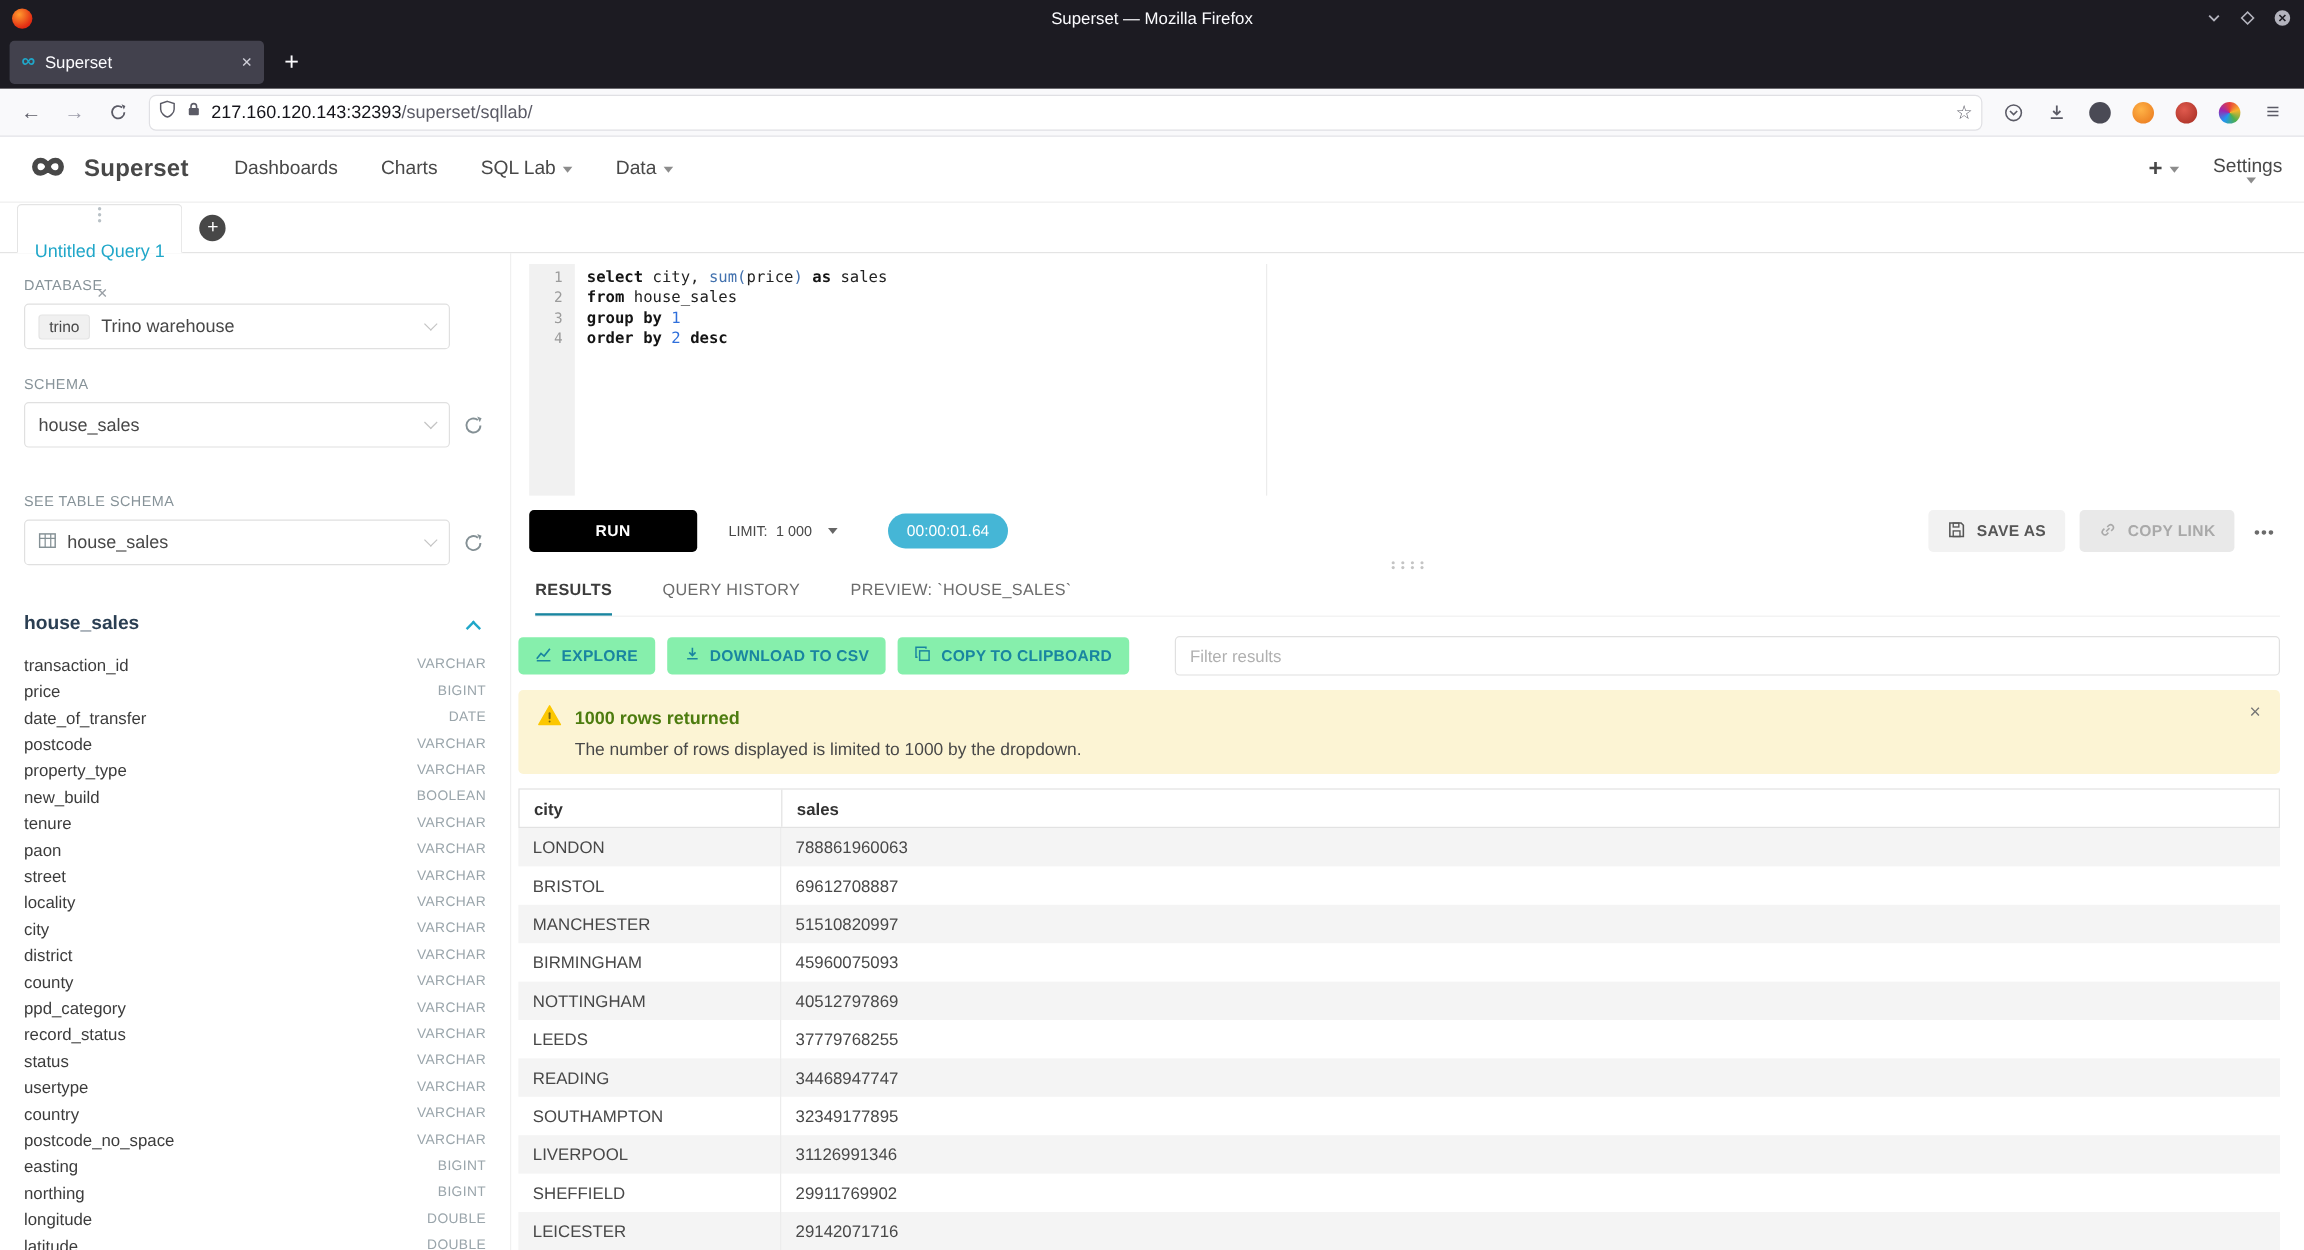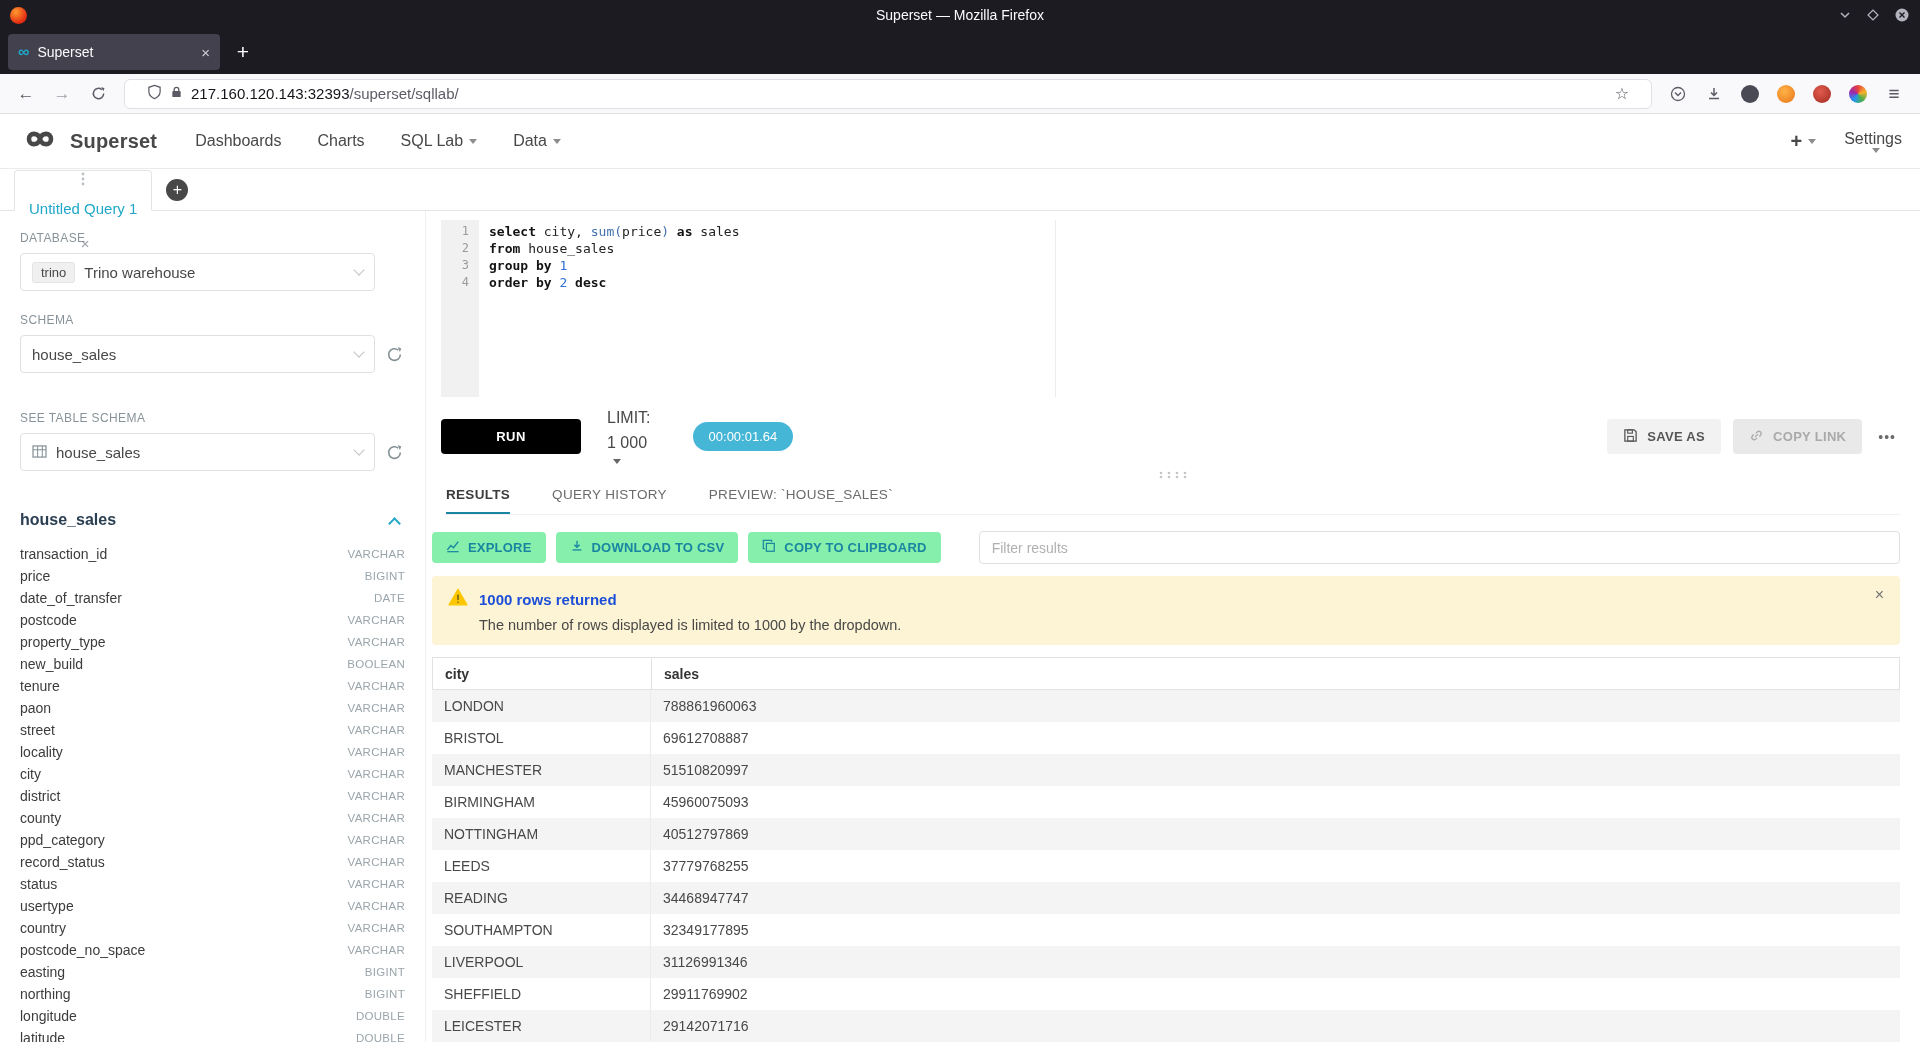--- a/index.html
+++ b/index.html
@@ -23,21 +23,21 @@
   .btab .tclose { margin-left:auto; color:#cfcfd8; font-size:15px; }
   .newtab { color:#fbfbfe; font-size:21px; width:30px; height:30px; display:flex;
     align-items:center; justify-content:center; border-radius:4px; }
 
   .urlbar { height:40px; background:#f9f9fb; border-bottom:1px solid #dfdfe4;
     display:flex; align-items:center; padding:0 10px; gap:4px; }
   .navbtn { width:32px; height:30px; display:flex; align-items:center; justify-content:center;
     color:#5b5b66; font-size:17px; border-radius:4px; }
   .navbtn.dim { color:#9d9daa; }
   .urlfield { flex:1; height:30px; background:#fff; border:1px solid #e0e0e4; border-radius:6px;
-    display:flex; align-items:center; padding:0 22px; gap:8px; margin:0 6px; }
+    display:flex; align-items:center; padding:0 7px; gap:8px; margin:0 6px; }
   .urltext { font-size:15px; color:#15141a; }
   .urltext .path { color:#5b5b66; }
   .urlfield .star { margin-left:auto; color:#5b5b66; font-size:16px; }
   .ext { width:18px; height:18px; border-radius:50%; }
   .ext.mask { background:#4a4a55; }
   .ext.lion { background:radial-gradient(circle at 40% 35%, #ffb347, #e8741a); }
   .ext.red  { background:radial-gradient(circle at 40% 35%, #e05a4e, #a32b20); }
   .ext.pin  { background:conic-gradient(#e8413c,#f7b32b,#4caf50,#2196f3,#9c27b0,#e8413c); }
   .menu-icn { color:#5b5b66; font-size:19px; }
 
@@ -101,21 +101,21 @@
   .code::after { content:''; position:absolute; left:576px; top:0; bottom:0; width:1px; background:#ececec; }
   .code-line { height:17px; line-height:17px; }
   .tok-kw { font-weight:bold; color:#141414; }
   .tok-fn { color:#4271ae; }
   .tok-num { color:#2f6fdb; }
   .tok-pl { color:#222; }
 
   .toolrow { display:flex; align-items:center; margin:12px 20px 0 15px; }
   .runbtn { width:140px; height:35px; background:#000000; color:#fff; border:none; border-radius:4px;
     font-size:13px; font-weight:700; letter-spacing:.4px; }
-  .limit { display:flex; align-items:flex-start; margin-left:26px; font-size:16px; color:#484848; gap:7px;flex-direction:column; }
+  .limit { display:flex; align-items:center; margin-left:26px; font-size:12px; color:#484848; gap:7px; }
   .limit .caret { border-top-color:#666; }
   .timer { margin-left:42px; height:29px; padding:0 16px; border-radius:15px; background:#45b6d6;
     color:#fff; font-size:13px; display:flex; align-items:center; }
   .toolright { margin-left:auto; display:flex; align-items:center; gap:12px; }
   .btn-light { height:35px; padding:0 16px; border-radius:4px; background:#f2f2f2; color:#565656;
     font-size:13px; font-weight:700; display:flex; align-items:center; gap:9px; letter-spacing:.3px; }
   .btn-light.disabled { background:#e9e9e9; color:#a9a9a9; }
   .morebtn { color:#6b6b6b; font-size:14px; letter-spacing:1px; padding:0 4px; }
 
   .shandle { height:10px; margin-top:6px; display:flex; justify-content:center; align-items:center; }
@@ -127,21 +127,21 @@
   .actrow { display:flex; align-items:center; margin:16px 20px 0 6px; gap:10px; }
   .act { height:31px; padding:0 14px; border-radius:4px; background:#86efac; color:#1985a0;
     font-size:13px; font-weight:700; display:flex; align-items:center; gap:8px; letter-spacing:.2px; }
   .filter { flex:1; margin-left:28px; height:33px; border:1px solid #e0e0e0; border-radius:4px;
     padding:0 12px; font-size:14px; color:#c2410c; font-family:inherit; }
   .filter::placeholder { color:#b0b0b0; }
 
   .alert { margin:12px 20px 0 6px; background:#fcf4d4; border-radius:4px; padding:12px 16px;
     position:relative; }
   .alert-title-row { display:flex; align-items:center; gap:11px; }
-  .alert-title { font-size:15px; font-weight:700; color:#1d4ed8; }
+  .alert-title { font-size:15px; font-weight:700; color:#4d7c0f; }
   .alert-body { font-size:14.5px; color:#484848; margin:7px 0 0 31px; }
   .alert-close { position:absolute; right:16px; top:10px; color:#757575; font-size:16px; }
 
   .rtable { margin:12px 20px 0 6px; }
   .thead { display:grid; grid-template-columns:218px 1fr; height:33px; align-items:center;
     border:1px solid #e2e2e2; background:#fff; font-size:14px; font-weight:700; color:#333; }
   .thead .hc { padding:0 12px; }
   .thead .hc + .hc { border-left:1px solid #e2e2e2; height:100%; display:flex; align-items:center; }
   .trow { display:grid; grid-template-columns:218px 1fr; height:32px; align-items:center;
     font-size:14px; color:#484848; }

